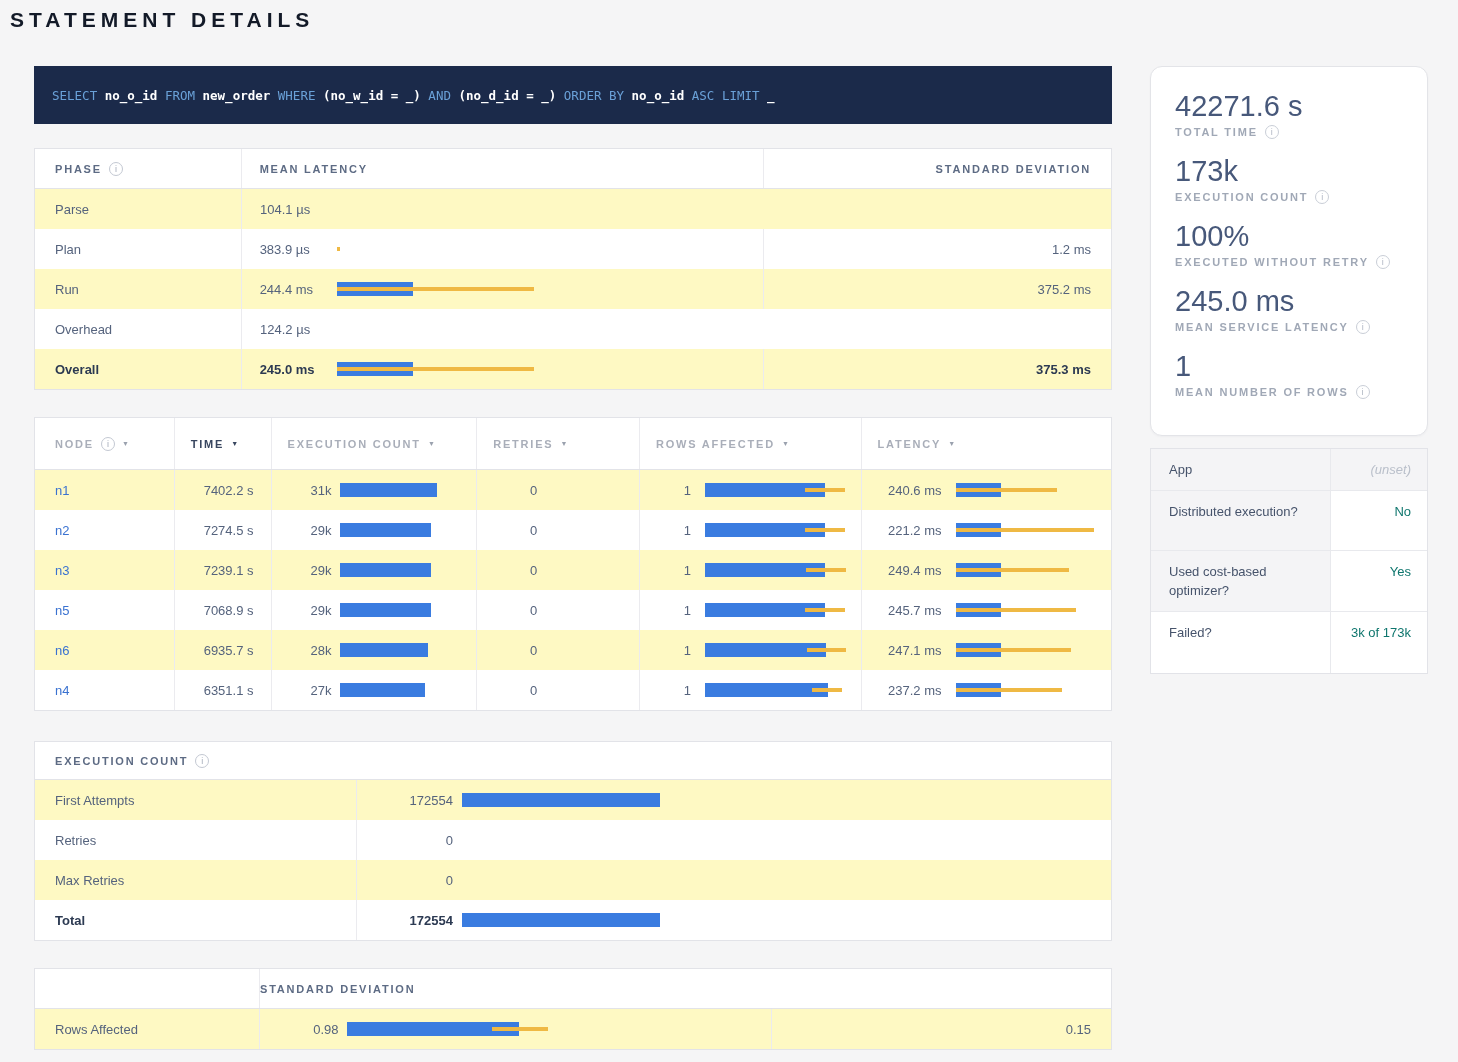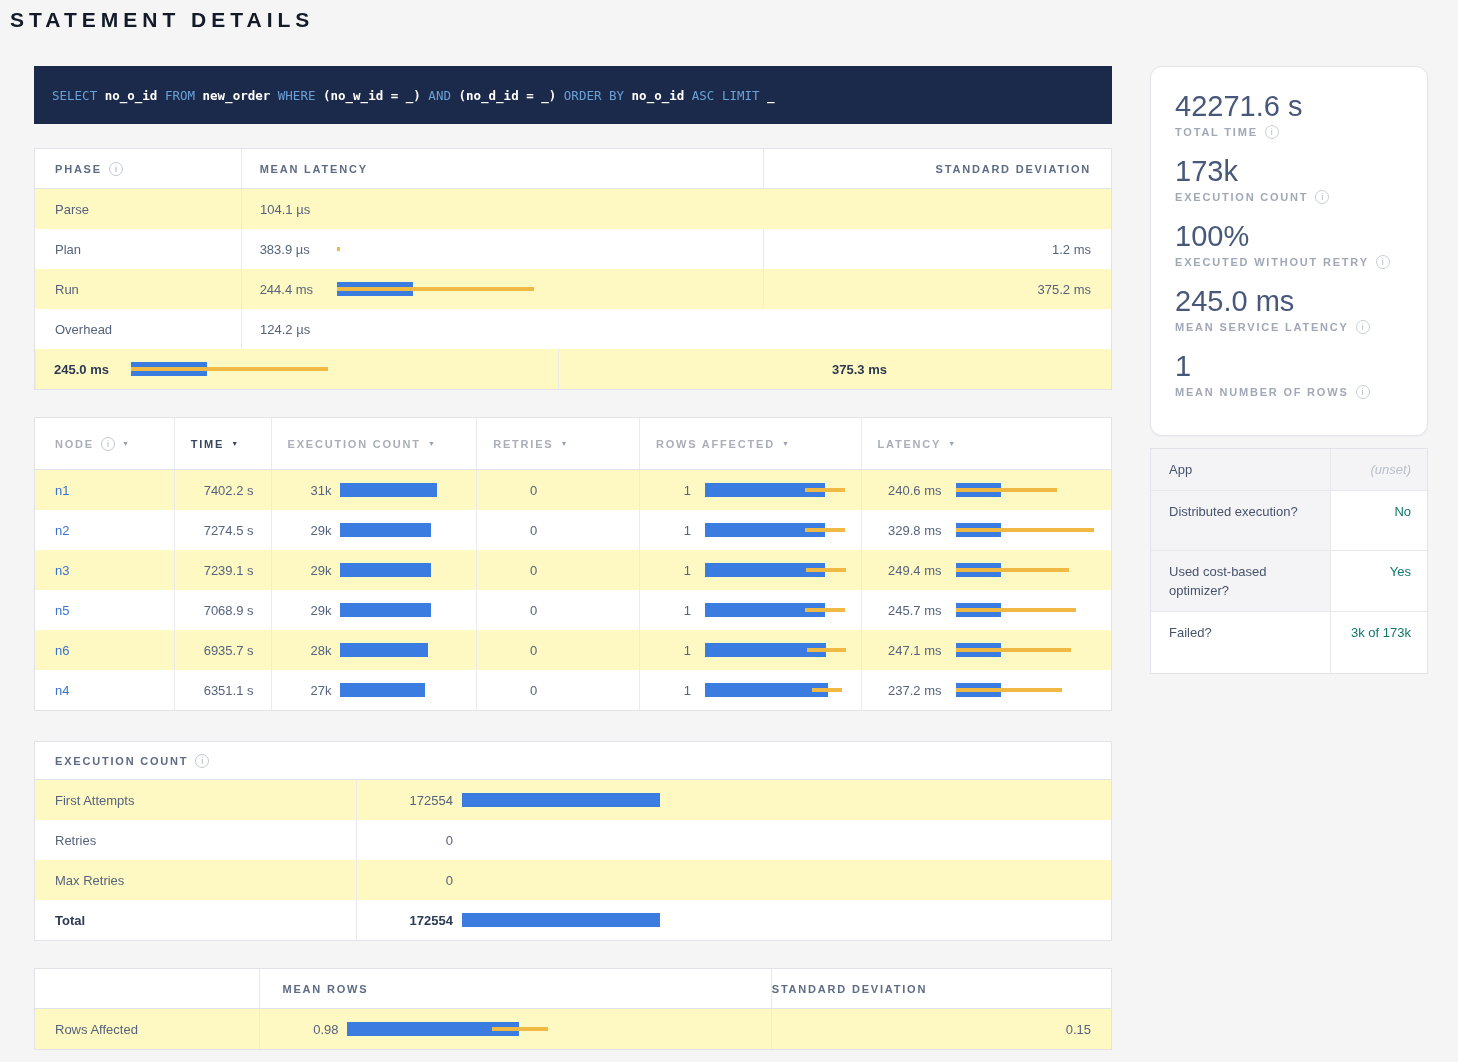--- a/index.html
+++ b/index.html
@@ -144,20 +144,21 @@
             <div class="cell ph-c3 cdiv">375.2 ms</div>
           </div>
           <div class="t-row">
             <div class="cell ph-c1">Overhead</div>
             <div class="cell ph-c2 cdiv">
               <span class="ph-val">124.2 µs</span>
               <div class="bar-wrap"></div>
             </div>
           </div>
           <div class="t-row stripe">
+            <div class="cell ph-c1 bold-txt">Overall</div>
             <div class="cell ph-c2 cdiv">
               <span class="ph-val bold-txt">245.0 ms</span>
               <div class="bar-wrap">
                 <div class="bar-blue" style="width: 76px;"></div>
                 <div class="bar-dev" style="left: 0px; width: 197px;"></div>
               </div>
             </div>
             <div class="cell ph-c3 cdiv bold-txt">375.3 ms</div>
           </div>
         </div>
@@ -236,21 +237,21 @@
               <div class="bar-wrap"></div>
             </div>
             <div class="cell nd-c5 cdiv">
               <span class="n-val w35">1</span>
               <div class="bar-wrap">
                 <div class="bar-blue" style="width: 120px;"></div>
                 <div class="bar-dev" style="left: 100px; width: 40px;"></div>
               </div>
             </div>
             <div class="cell nd-c6 cdiv">
-              <span class="n-val w64">329.8 ms</span>
+              <span class="n-val w64">221.2 ms</span>
               <div class="bar-wrap">
                 <div class="bar-blue" style="width: 45px;"></div>
                 <div class="bar-dev" style="left: 0px; width: 138px;"></div>
               </div>
             </div>
           </div>
           <div class="t-row stripe">
             <div class="cell nd-c1">
               <a class="node-link" href="#">n3</a>
             </div>
@@ -407,21 +408,20 @@
               <div class="bar-wrap">
                 <div class="bar-blue" style="width: 198px;"></div>
               </div>
             </div>
           </div>
         </div>
 
       <div class="tbl rows-tbl" id="rows-tbl">
           <div class="t-row t-head">
             <div class="hcell ra-c1"></div>
-            <div class="hcell ra-c2 cdiv">MEAN ROWS</div>
             <div class="hcell ra-c3 cdiv" style="justify-content: flex-start;">STANDARD DEVIATION</div>
           </div>
           <div class="t-row stripe">
             <div class="cell ra-c1">Rows Affected</div>
             <div class="cell ra-c2 cdiv">
               <span class="ra-val">0.98</span>
               <div class="bar-wrap">
                 <div class="bar-blue" style="width: 172px;"></div>
                 <div class="bar-dev" style="left: 145px; width: 56px;"></div>
               </div>

